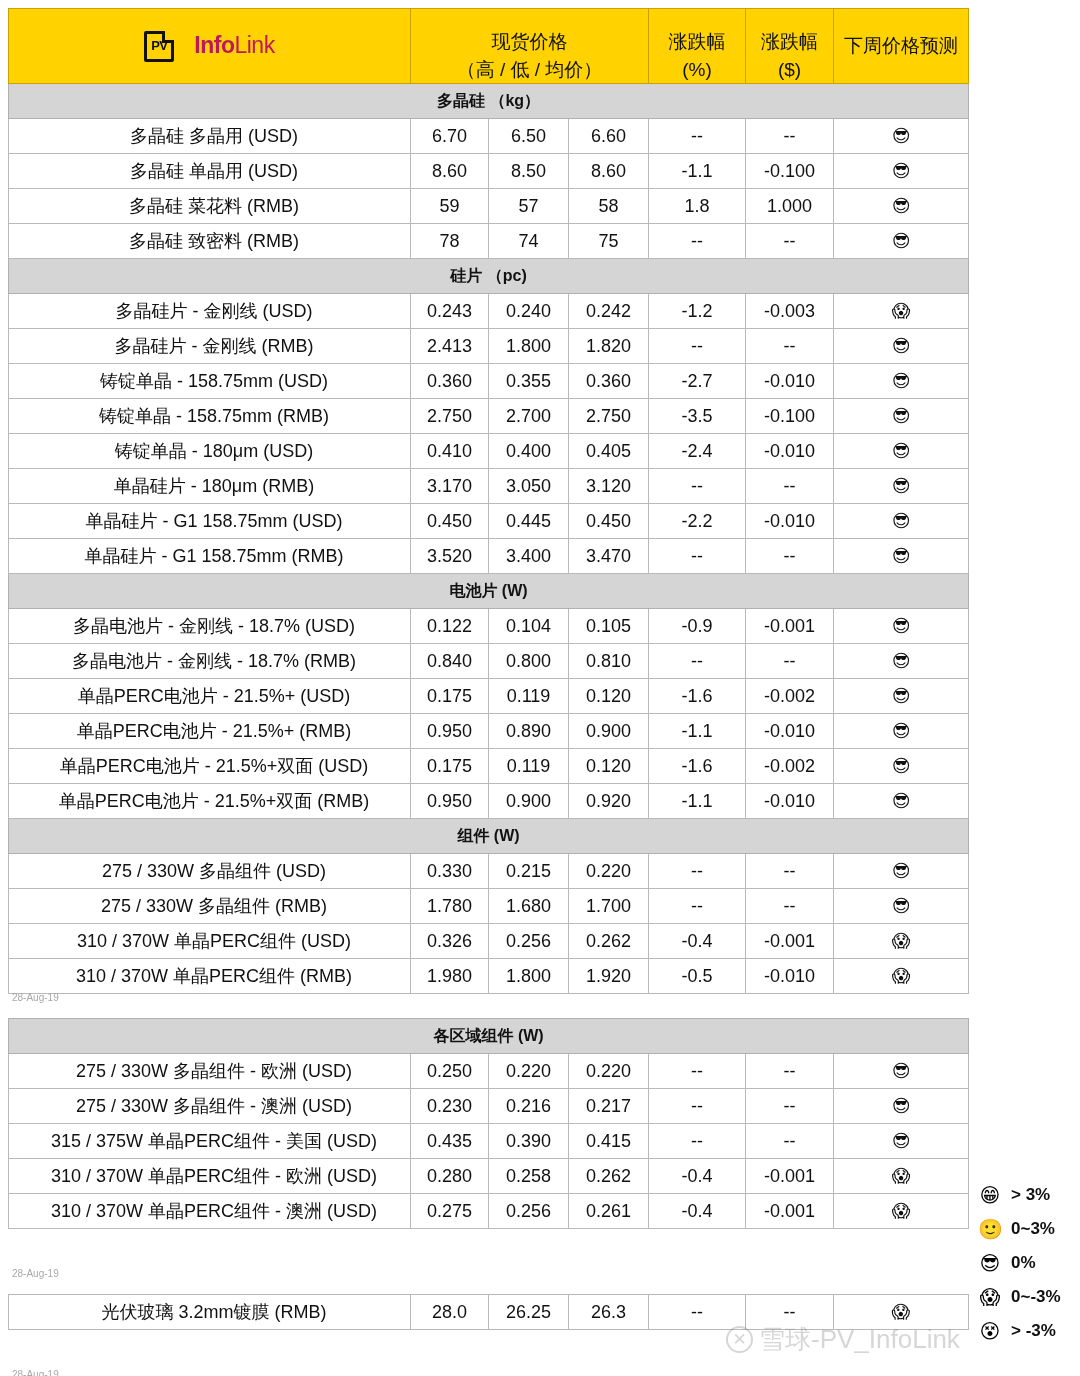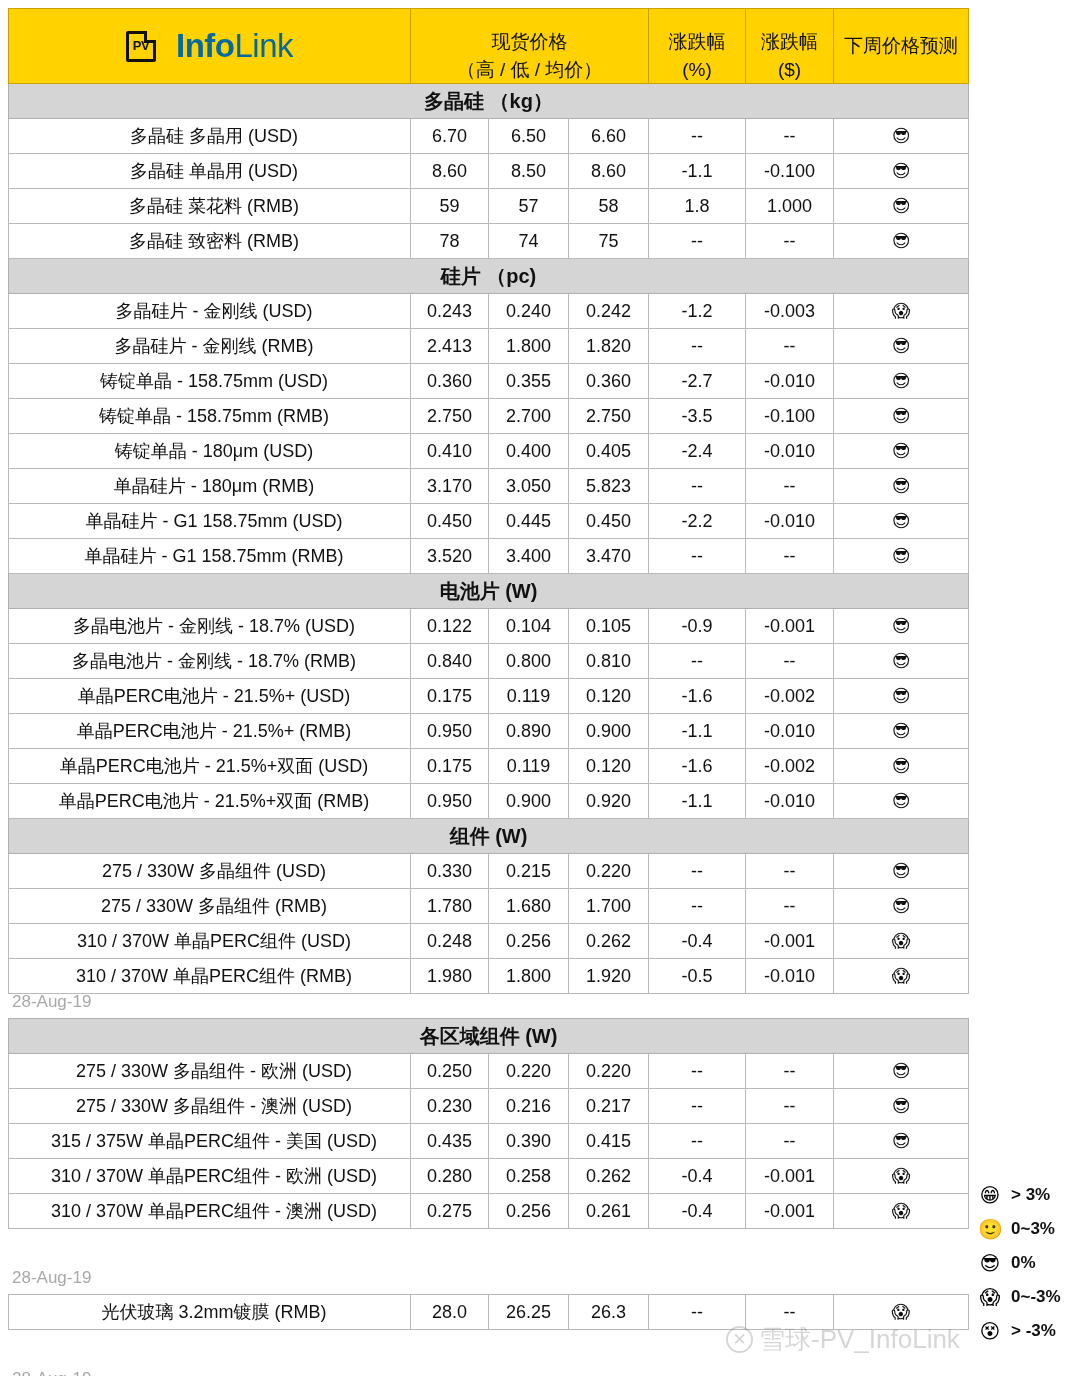--- a/index.html
+++ b/index.html
@@ -66,54 +66,54 @@
   .pv-badge::after {
     content: "";
     position: absolute; top: -3px; right: -3px;
     width: 9px; height: 9px;
     background: #ffd200;
     border-left: 3px solid #111;
     border-bottom: 3px solid #111;
     transform: translate(0,0);
   }
   .pv-badge span { position: relative; z-index: 2; }
-  .logo-text { font-size: 33px; font-weight: bold; color:#0369a1; letter-spacing:-0.5px; }
+  .logo-text { font-size: 23px; font-weight: bold; color:#be185d; letter-spacing:-0.5px; }
   .logo-text .lt-light { font-weight: 500; }
 
   .hdr .two-line { display:block;margin-top:19px; }
   .hdr .two-line .l1 { display:block; }
   .hdr .two-line .l2 { display:block; }
 
   
   tr.section td {
     background: #d5d5d5;
     text-align: center;
     vertical-align: middle;
     height: 35px;
-    font-size: 20px;
+    font-size: 16px;
     font-weight: bold;
     color: #111;
     border-color: #b0b0b0;
   }
 
   
   tr.drow td { height: 35px; vertical-align: middle; font-size: 18px; }
   td.label { text-align: center; padding-left: 9px; font-size: 18px; white-space: nowrap; }
   td.num   { text-align: center; font-size: 18px; }
   td.pct, td.usd { text-align: center; font-size: 18px; }
   td.fc    { text-align: center; font-size: 21px; line-height: 1; }
   .up   { color: #00a03c; border-radius: 16px; }
   .down { color: #ee0000; }
   .flat { color: #111; letter-spacing: 0px; }
 
   
   .datecap {
     position: absolute;
     left: 12px;
-    font-size: 17px;
+    font-size: 10px;
     color: #a8a8a8;
     font-family: "Liberation Sans", sans-serif;
   }
 
   
   .legend { position: absolute; left: 978px; width: 100px; }
   .legend .lrow {
     display: flex; align-items: center;
     height: 34px;
     gap: 9px;
@@ -269,21 +269,21 @@
           <td class="num">0.400</td>
           <td class="num">0.405</td>
           <td class="pct down">-2.4</td>
           <td class="usd down">-0.010</td>
           <td class="fc">😎</td>
         </tr>
         <tr class="drow">
           <td class="label">单晶硅片 - 180μm (RMB)</td>
           <td class="num">3.170</td>
           <td class="num">3.050</td>
-          <td class="num">5.823</td>
+          <td class="num">3.120</td>
           <td class="pct flat">--</td>
           <td class="usd flat">--</td>
           <td class="fc">😎</td>
         </tr>
         <tr class="drow">
           <td class="label">单晶硅片 - G1 158.75mm (USD)</td>
           <td class="num">0.450</td>
           <td class="num">0.445</td>
           <td class="num">0.450</td>
           <td class="pct down">-2.2</td>
@@ -372,21 +372,21 @@
           <td class="label">275 / 330W 多晶组件 (RMB)</td>
           <td class="num">1.780</td>
           <td class="num">1.680</td>
           <td class="num">1.700</td>
           <td class="pct flat">--</td>
           <td class="usd flat">--</td>
           <td class="fc">😎</td>
         </tr>
         <tr class="drow">
           <td class="label">310 / 370W 单晶PERC组件 (USD)</td>
-          <td class="num">0.248</td>
+          <td class="num">0.326</td>
           <td class="num">0.256</td>
           <td class="num">0.262</td>
           <td class="pct down">-0.4</td>
           <td class="usd down">-0.001</td>
           <td class="fc">😱</td>
         </tr>
         <tr class="drow">
           <td class="label">310 / 370W 单晶PERC组件 (RMB)</td>
           <td class="num">1.980</td>
           <td class="num">1.800</td>

